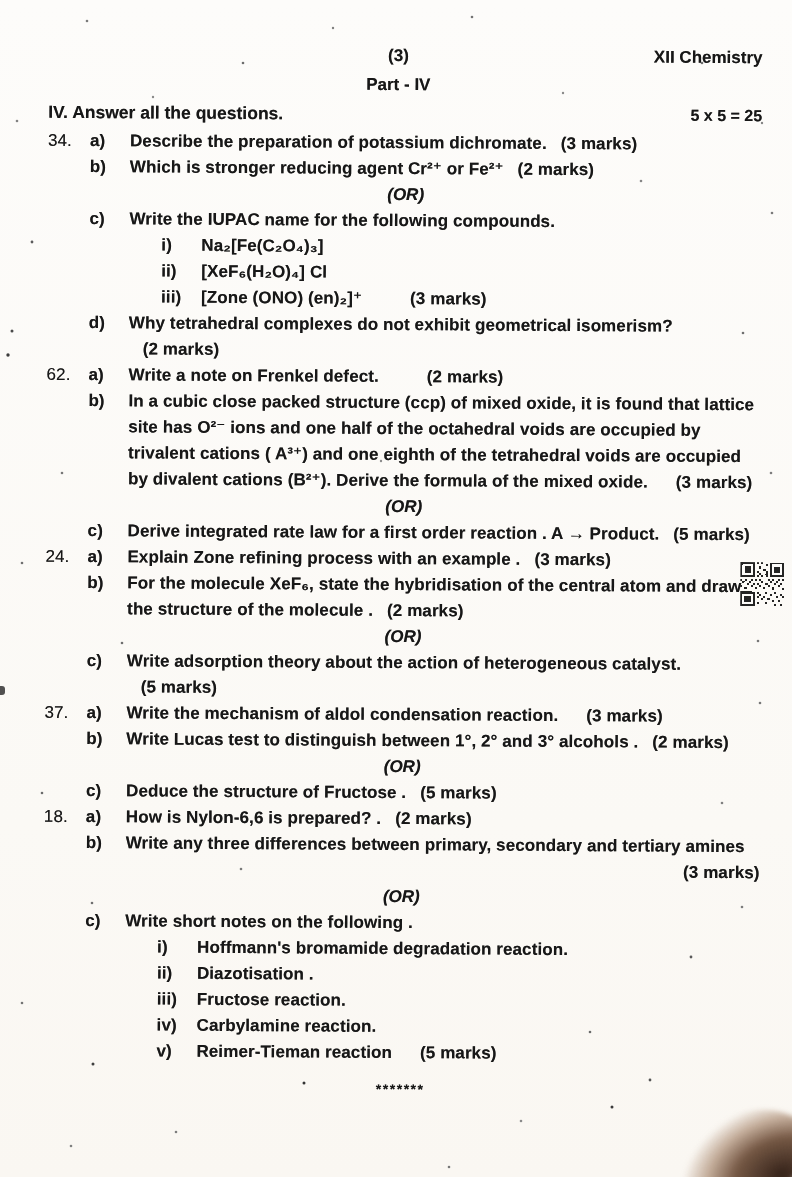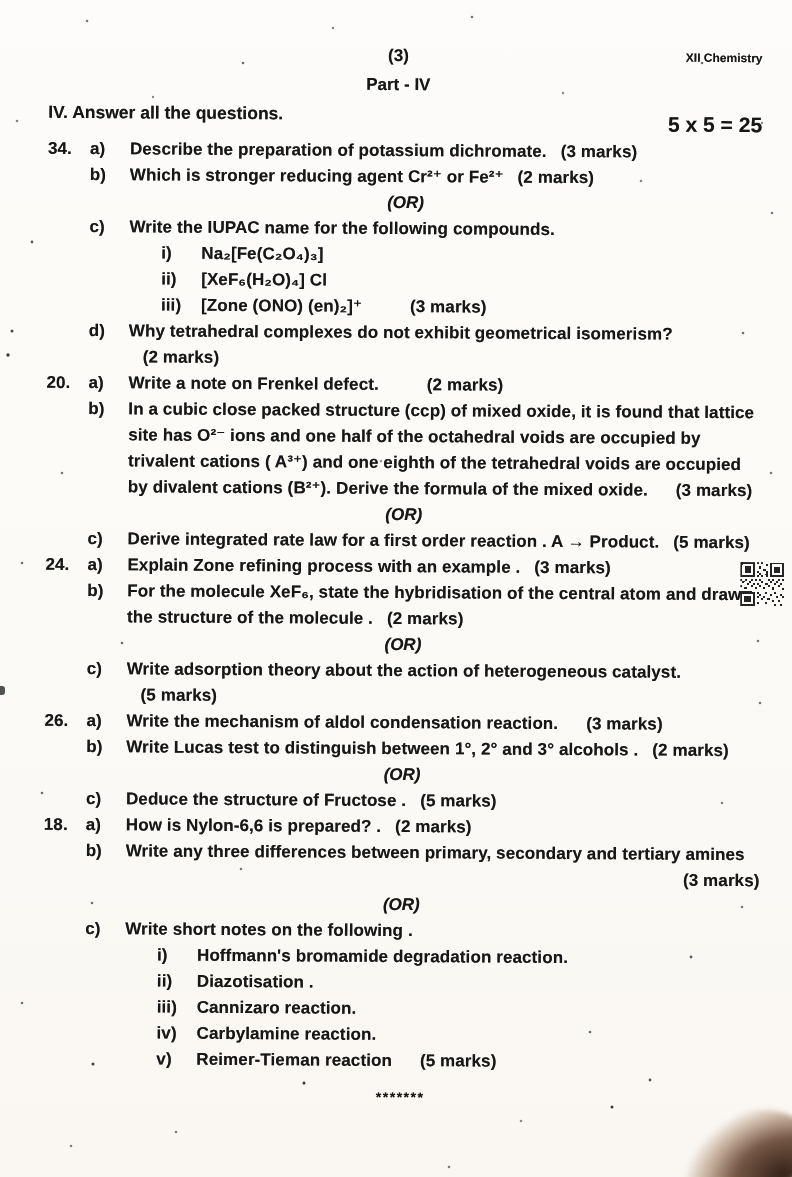--- a/index.html
+++ b/index.html
@@ -5,29 +5,29 @@
   html,body{margin:0;padding:0;background:#e9e9e9;}
   .sheet{
     position:relative;width:792px;height:1177px;overflow:hidden;
     background:linear-gradient(180deg,#fdfcfa 0%,#fbf9f5 70%,#faf7f2 100%);
     font-family:"Liberation Sans","DejaVu Sans",sans-serif;color:#171717;
     text-shadow:0 0 0.5px rgba(15,15,15,0.55);
   }
   .content{position:absolute;inset:0;transform:rotate(0.35deg);transform-origin:50% 40%;}
   .hdr{position:relative;padding-top:44px;}
   .page-num{text-align:center;font-size:17px;font-weight:700;line-height:24px;}
-  .subject{position:absolute;top:44px;right:32px;font-size:12px;font-weight:700;line-height:24px;}
+  .subject{position:absolute;top:44px;right:32px;font-size:17px;font-weight:700;line-height:24px;}
   .part-title{text-align:center;font-size:17px;font-weight:700;line-height:24px;margin-top:5px;}
   .section-row{display:flex;justify-content:space-between;align-items:flex-start;padding:0 32px 0 46px;margin-top:4px;}
   .instruction{font-size:17.5px;font-weight:700;line-height:26px;}
-  .scheme{font-size:21px;font-weight:700;margin-top:10px;white-space:nowrap;}
+  .scheme{font-size:16px;font-weight:700;margin-top:4px;white-space:nowrap;}
   .qlist{padding:3px 30px 0 46px;}
   .row{display:grid;grid-template-columns:42px 40px 634px;font-size:17px;line-height:26px;font-weight:600;letter-spacing:0.1px;}
   .row.sub{grid-template-columns:114px 40px 562px;}
-  .num{font-weight:700;}
+  .num{font-weight:400;}
   .letter{font-weight:600;}
   .tcell .marks{margin-left:14px;white-space:nowrap;}
   .gap-mid .marks{margin-left:28px;}
   .gap-wide .marks{margin-left:48px;}
   .marks-right .marks{display:block;text-align:right;margin-left:0;}
   .or-row{text-align:center;font-weight:700;font-style:italic;font-size:17px;line-height:26px;}
   .stars{text-align:center;font-weight:700;font-size:14px;letter-spacing:1.5px;margin-top:15px;}
   .qr{position:absolute;left:741px;top:560px;width:44px;height:44px;}
   .smudge{
     position:absolute;right:-22px;bottom:-24px;width:140px;height:88px;
@@ -108,21 +108,21 @@
           <span class="tcell"><span>[Zone (ONO) (en)₂]⁺</span><span class="marks">(3 marks)</span></span>
         </div>
 
       <div class="row">
           <span class="num"></span>
           <span class="letter">d)</span>
           <span class="tcell"><span>Why tetrahedral complexes do not exhibit geometrical isomerism?</span><span class="marks">(2 marks)</span></span>
         </div>
 
       <div class="row gap-wide">
-          <span class="num">20.</span>
+          <span class="num">62.</span>
           <span class="letter">a)</span>
           <span class="tcell"><span>Write a note on Frenkel defect.</span><span class="marks">(2 marks)</span></span>
         </div>
 
       <div class="row gap-mid">
           <span class="num"></span>
           <span class="letter">b)</span>
           <span class="tcell"><span>In a cubic close packed structure (ccp) of mixed oxide, it is found that lattice site has O²⁻ ions and one half of the octahedral voids are occupied by trivalent cations ( A³⁺) and one eighth of the tetrahedral voids are occupied by divalent cations (B²⁺). Derive the formula of the mixed oxide.</span><span class="marks">(3 marks)</span></span>
         </div>
 
@@ -148,21 +148,21 @@
 
       <div class="or-row">(OR)</div>
 
       <div class="row">
           <span class="num"></span>
           <span class="letter">c)</span>
           <span class="tcell"><span>Write adsorption theory about the action of heterogeneous catalyst.</span><span class="marks">(5 marks)</span></span>
         </div>
 
       <div class="row gap-mid">
-          <span class="num">26.</span>
+          <span class="num">37.</span>
           <span class="letter">a)</span>
           <span class="tcell"><span>Write the mechanism of aldol condensation reaction.</span><span class="marks">(3 marks)</span></span>
         </div>
 
       <div class="row">
           <span class="num"></span>
           <span class="letter">b)</span>
           <span class="tcell"><span>Write Lucas test to distinguish between 1°, 2° and 3° alcohols .</span><span class="marks">(2 marks)</span></span>
         </div>
 
@@ -202,21 +202,21 @@
 
       <div class="row sub">
           <span></span>
           <span class="letter">ii)</span>
           <span class="tcell"><span>Diazotisation .</span><span class="marks"></span></span>
         </div>
 
       <div class="row sub">
           <span></span>
           <span class="letter">iii)</span>
-          <span class="tcell"><span>Cannizaro reaction.</span><span class="marks"></span></span>
+          <span class="tcell"><span>Fructose reaction.</span><span class="marks"></span></span>
         </div>
 
       <div class="row sub">
           <span></span>
           <span class="letter">iv)</span>
           <span class="tcell"><span>Carbylamine reaction.</span><span class="marks"></span></span>
         </div>
 
       <div class="row sub gap-mid">
           <span></span>

